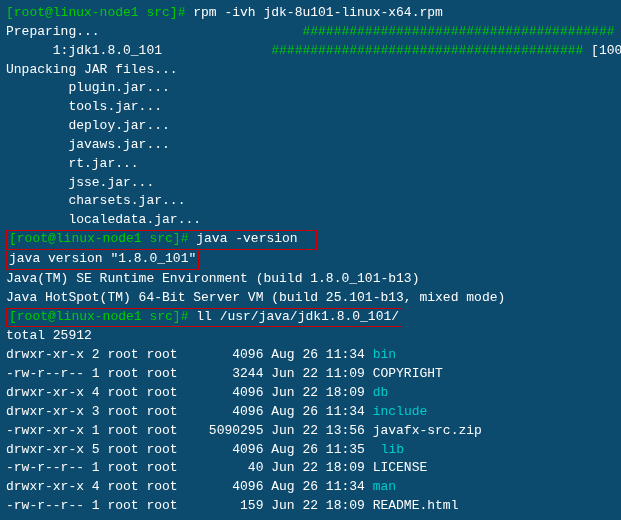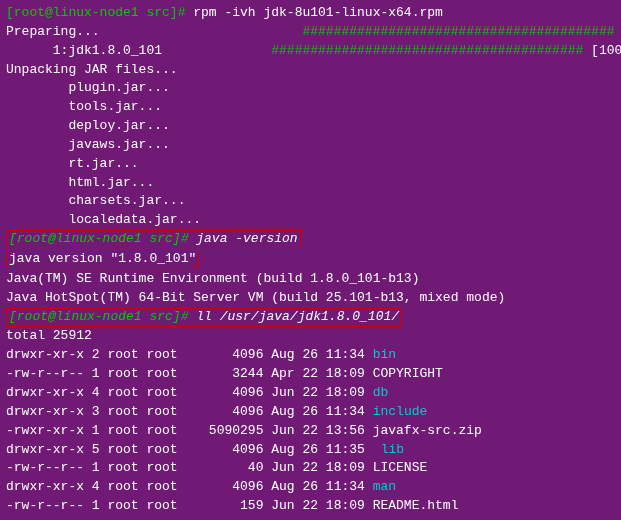--- a/index.html
+++ b/index.html
@@ -8,21 +8,21 @@
       height: 520px;
       background-color: #000000;
       font-family: 'Courier New', Courier, monospace;
       font-size: 13px;
       color: #cccccc;
       overflow: hidden;
     }
     .terminal {
       width: 621px;
       height: 520px;
-      background-color: #701a75;
+      background-color: #0c4a6e;
       padding: 4px 6px;
       overflow: hidden;
     }
     .line {
       white-space: pre;
       line-height: 1.45;
       display: block;
     }
     .green { color: #00cc00; }
     .white { color: #ffffff; }
@@ -49,41 +49,41 @@
   <span class="line"><span class="white">        plugin.jar...</span></span>
 
   <span class="line"><span class="white">        tools.jar...</span></span>
 
   <span class="line"><span class="white">        deploy.jar...</span></span>
 
   <span class="line"><span class="white">        javaws.jar...</span></span>
 
   <span class="line"><span class="white">        rt.jar...</span></span>
 
-  <span class="line"><span class="white">        html.jar...</span></span>
+  <span class="line"><span class="white">        jsse.jar...</span></span>
 
   <span class="line"><span class="white">        charsets.jar...</span></span>
 
   <span class="line"><span class="white">        localedata.jar...</span></span>
 
-  <span class="line"><span style="display:inline-block; border:1.5px solid #cc0000; padding:0 2px 1px 2px; line-height:1.3;font-style:italic;"><span class="green">[root@linux-node1 src]#</span><span class="white"> java -version</span></span></span>
+  <span class="line"><span style="display:inline-block; border:1.5px solid #cc0000; padding:0 18px 1px 2px; line-height:1.3;"><span class="green">[root@linux-node1 src]#</span><span class="white"> java -version</span></span></span>
 
   <span class="line"><span style="display:inline-block; border-left:1.5px solid #cc0000; border-right:1.5px solid #cc0000; border-bottom:1.5px solid #cc0000; padding:0 2px 1px 2px; line-height:1.3;"><span class="white">java version "1.8.0_101"</span></span></span>
 
   <span class="line"><span class="white">Java(TM) SE Runtime Environment (build 1.8.0_101-b13)</span></span>
 
   <span class="line"><span class="white">Java HotSpot(TM) 64-Bit Server VM (build 25.101-b13, mixed mode)</span></span>
 
-  <span class="line"><span style="display:inline-block; border:1.5px solid #cc0000; padding:0 2px 1px 2px; line-height:1.3;font-style:italic;"><span class="green">[root@linux-node1 src]#</span><span class="white"> ll /usr/java/jdk1.8.0_101/</span></span></span>
+  <span class="line"><span style="display:inline-block; border:1.5px solid #cc0000; padding:0 2px 1px 2px; line-height:1.3;"><span class="green">[root@linux-node1 src]#</span><span class="white"> ll /usr/java/jdk1.8.0_101/</span></span></span>
 
   <span class="line"><span class="white">total 25912</span></span>
 
   <span class="line"><span class="white">drwxr-xr-x 2 root root       4096 Aug 26 11:34 </span><span class="color-bin">bin</span></span>
 
-  <span class="line"><span class="white">-rw-r--r-- 1 root root       3244 Apr 22 18:09 COPYRIGHT</span></span>
+  <span class="line"><span class="white">-rw-r--r-- 1 root root       3244 Jun 22 11:09 COPYRIGHT</span></span>
 
   <span class="line"><span class="white">drwxr-xr-x 4 root root       4096 Jun 22 18:09 </span><span class="color-cyan">db</span></span>
 
   <span class="line"><span class="white">drwxr-xr-x 3 root root       4096 Aug 26 11:34 </span><span class="color-include">include</span></span>
 
   <span class="line"><span class="white">-rwxr-xr-x 1 root root    5090295 Jun 22 13:56 javafx-src.zip</span></span>
 
 
   <span class="line"><span class="white">drwxr-xr-x 5 root root       4096 Aug 26 11:35 </span><span class="color-lib">lib</span></span>
 

